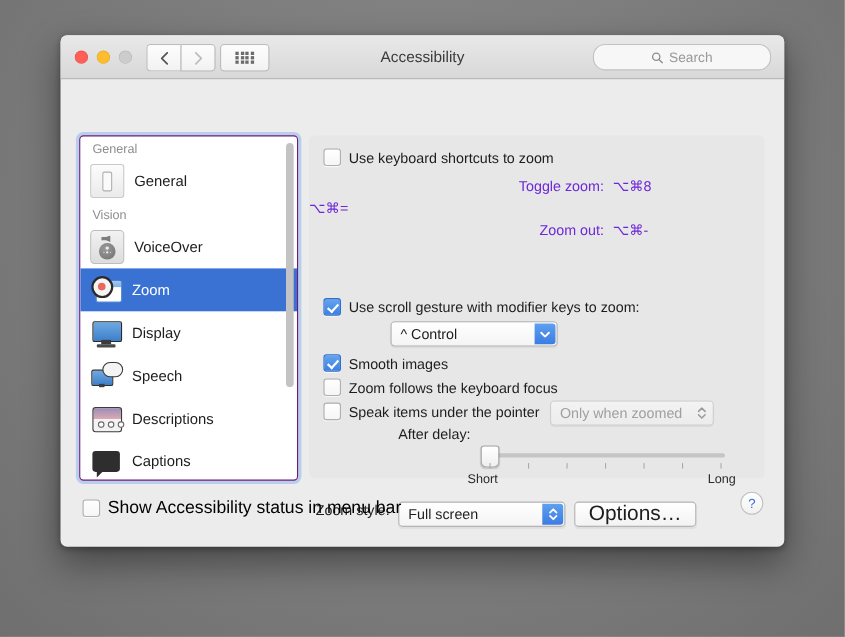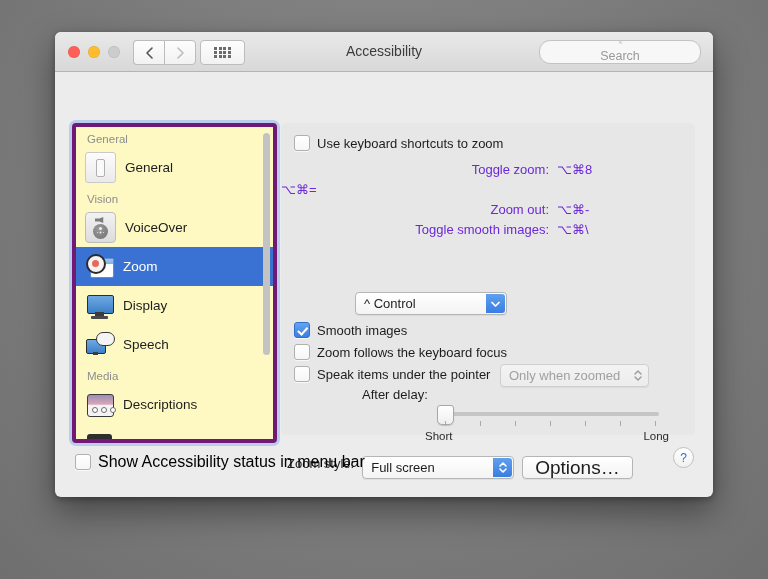--- a/index.html
+++ b/index.html
@@ -58,32 +58,32 @@
 
   .wintitle {
     position: absolute; left: 0; right: 0; top: 11px;
     text-align: center; font-size: 14px; color: #3b3b3b;
   }
   .searchfield {
     position: absolute; right: 12px; top: 8px;
     width: 160px; height: 22px;
     background: #f7f7f7;
     border: 1px solid #c2c2c2; border-radius: 11px;
-    display: flex; align-items: center; justify-content: center; gap: 5px; flex-direction: column;
+    display: flex; align-items: center; justify-content: center; gap: 5px;
   }
   .searchfield .ph { font-size: 12.5px; color: #9a9a9a; }
 
   
   .content { position: relative; height: 426px; }
 
   .sidebar-wrap {
     position: absolute; left: 17px; top: 51px;
     width: 197px; height: 312px;
-    background: #fef9c3;
-    border: 4px solid #701a75;
+    background: #ffffff;
+    border: 1px solid #701a75;
     border-radius: 4px;
     box-shadow: 0 0 0 3px rgba(108,162,238,0.40);
     overflow: hidden;
   }
   .sidebar { position: absolute; inset: 0; overflow: hidden; }
   .group-header {
     font-size: 11.5px; color: #8e8e8e;
     padding: 6px 0 3px 11px;
   }
   .row {
@@ -394,21 +394,20 @@
 
         <div class="row">
           <span class="icon ico-speech">
             <span class="screen"></span>
               <span class="stand"></span>
               <span class="bubble"></span>
           </span>
           <span class="label">Speech</span>
         </div>
 
-        <div class="group-header">Media</div>
 
         <div class="row">
           <span class="icon ico-desc">
             <span class="box"></span>
               <span class="dots">
                 <i></i>
                 <i></i>
                 <i></i>
               </span>
           </span>
@@ -440,26 +439,26 @@
             <span class="sc-label">Toggle zoom:</span>
             <span class="sc-value">⌥⌘8</span>
           </div>
           <div class="sc-line">
             <span class="sc-value">⌥⌘=</span>
           </div>
           <div class="sc-line">
             <span class="sc-label">Zoom out:</span>
             <span class="sc-value">⌥⌘-</span>
           </div>
-          <div class="sc-line">
-            <span class="sc-label">Toggle smooth images:</span>
-            <span class="sc-value">⌥⌘\</span>
-          </div>
-        </div>
-
+        </div>
+
+        <div class="cbrow r2">
+          <span class="chk on"></span>
+          <span>Use scroll gesture with modifier keys to zoom:</span>
+        </div>
 
         <div class="popup-row">
           <span class="popup wide">
             <span>^ Control</span>
             <span class="arrowbox">
               <svg width="9" height="6" viewBox="0 0 9 6">
                 <path d="M1 1.5 L4.5 5 L8 1.5" fill="none" stroke="#ffffff" stroke-width="1.7" stroke-linecap="round" stroke-linejoin="round"></path>
               </svg>
             </span>
           </span>

